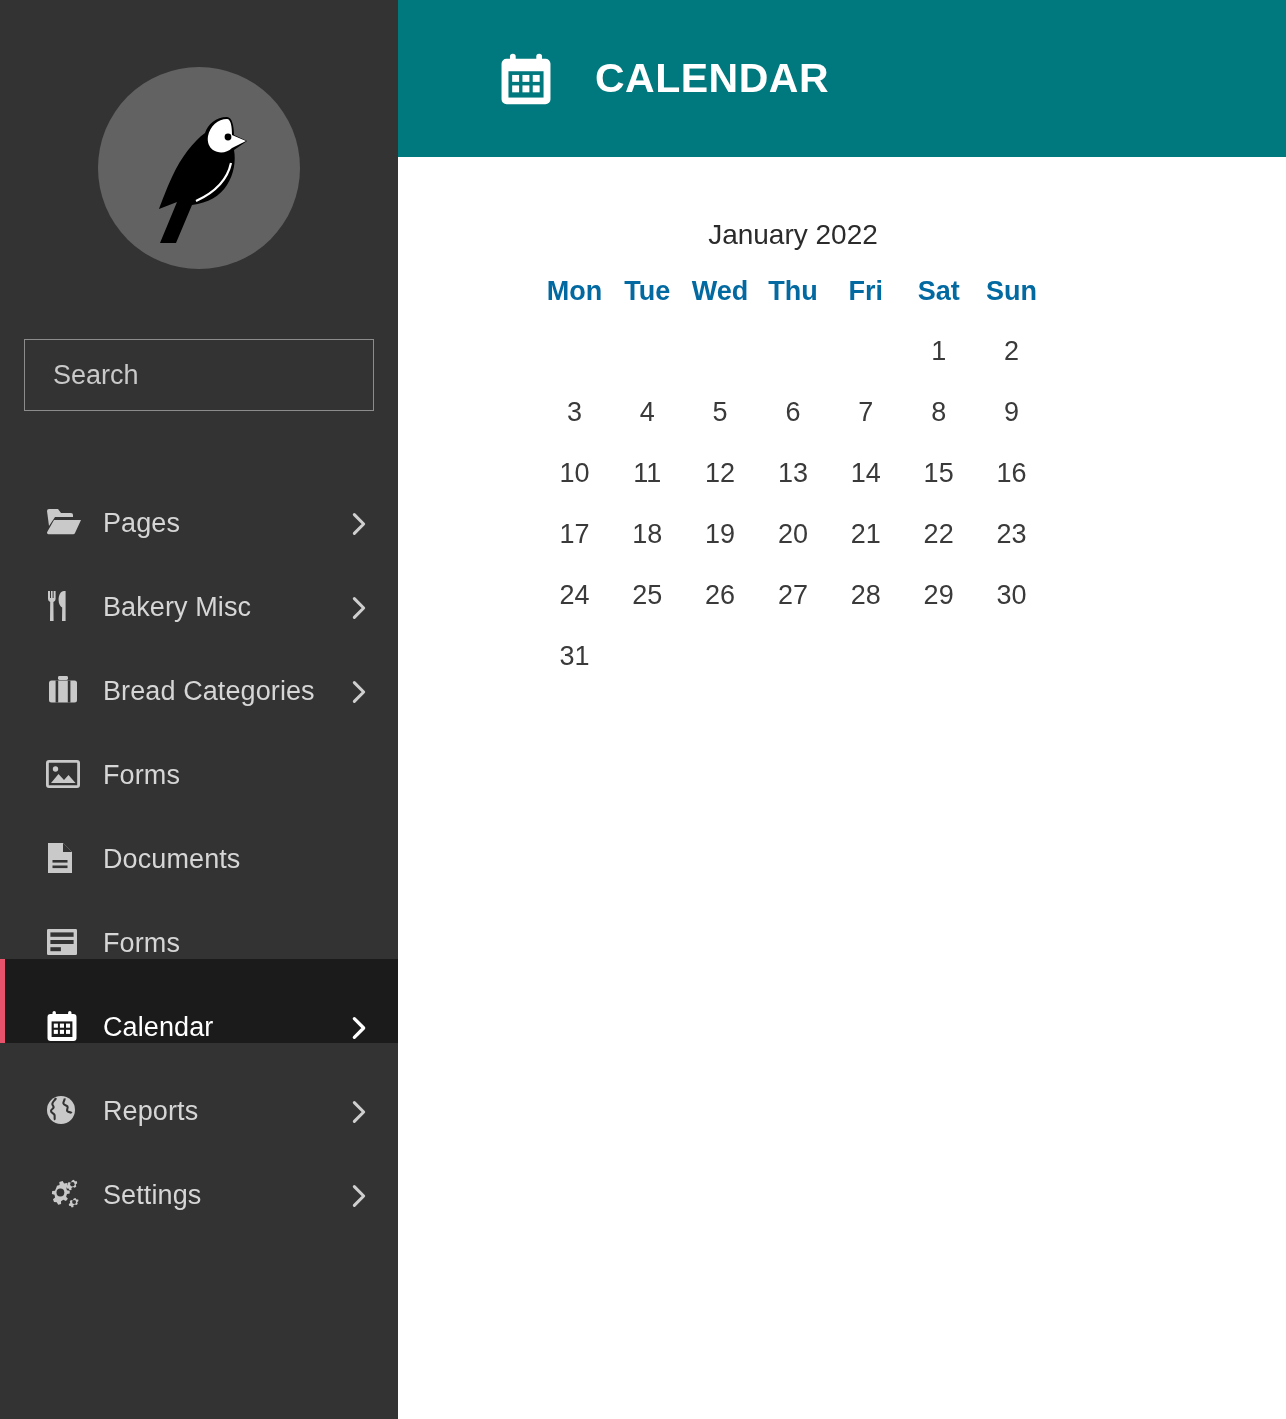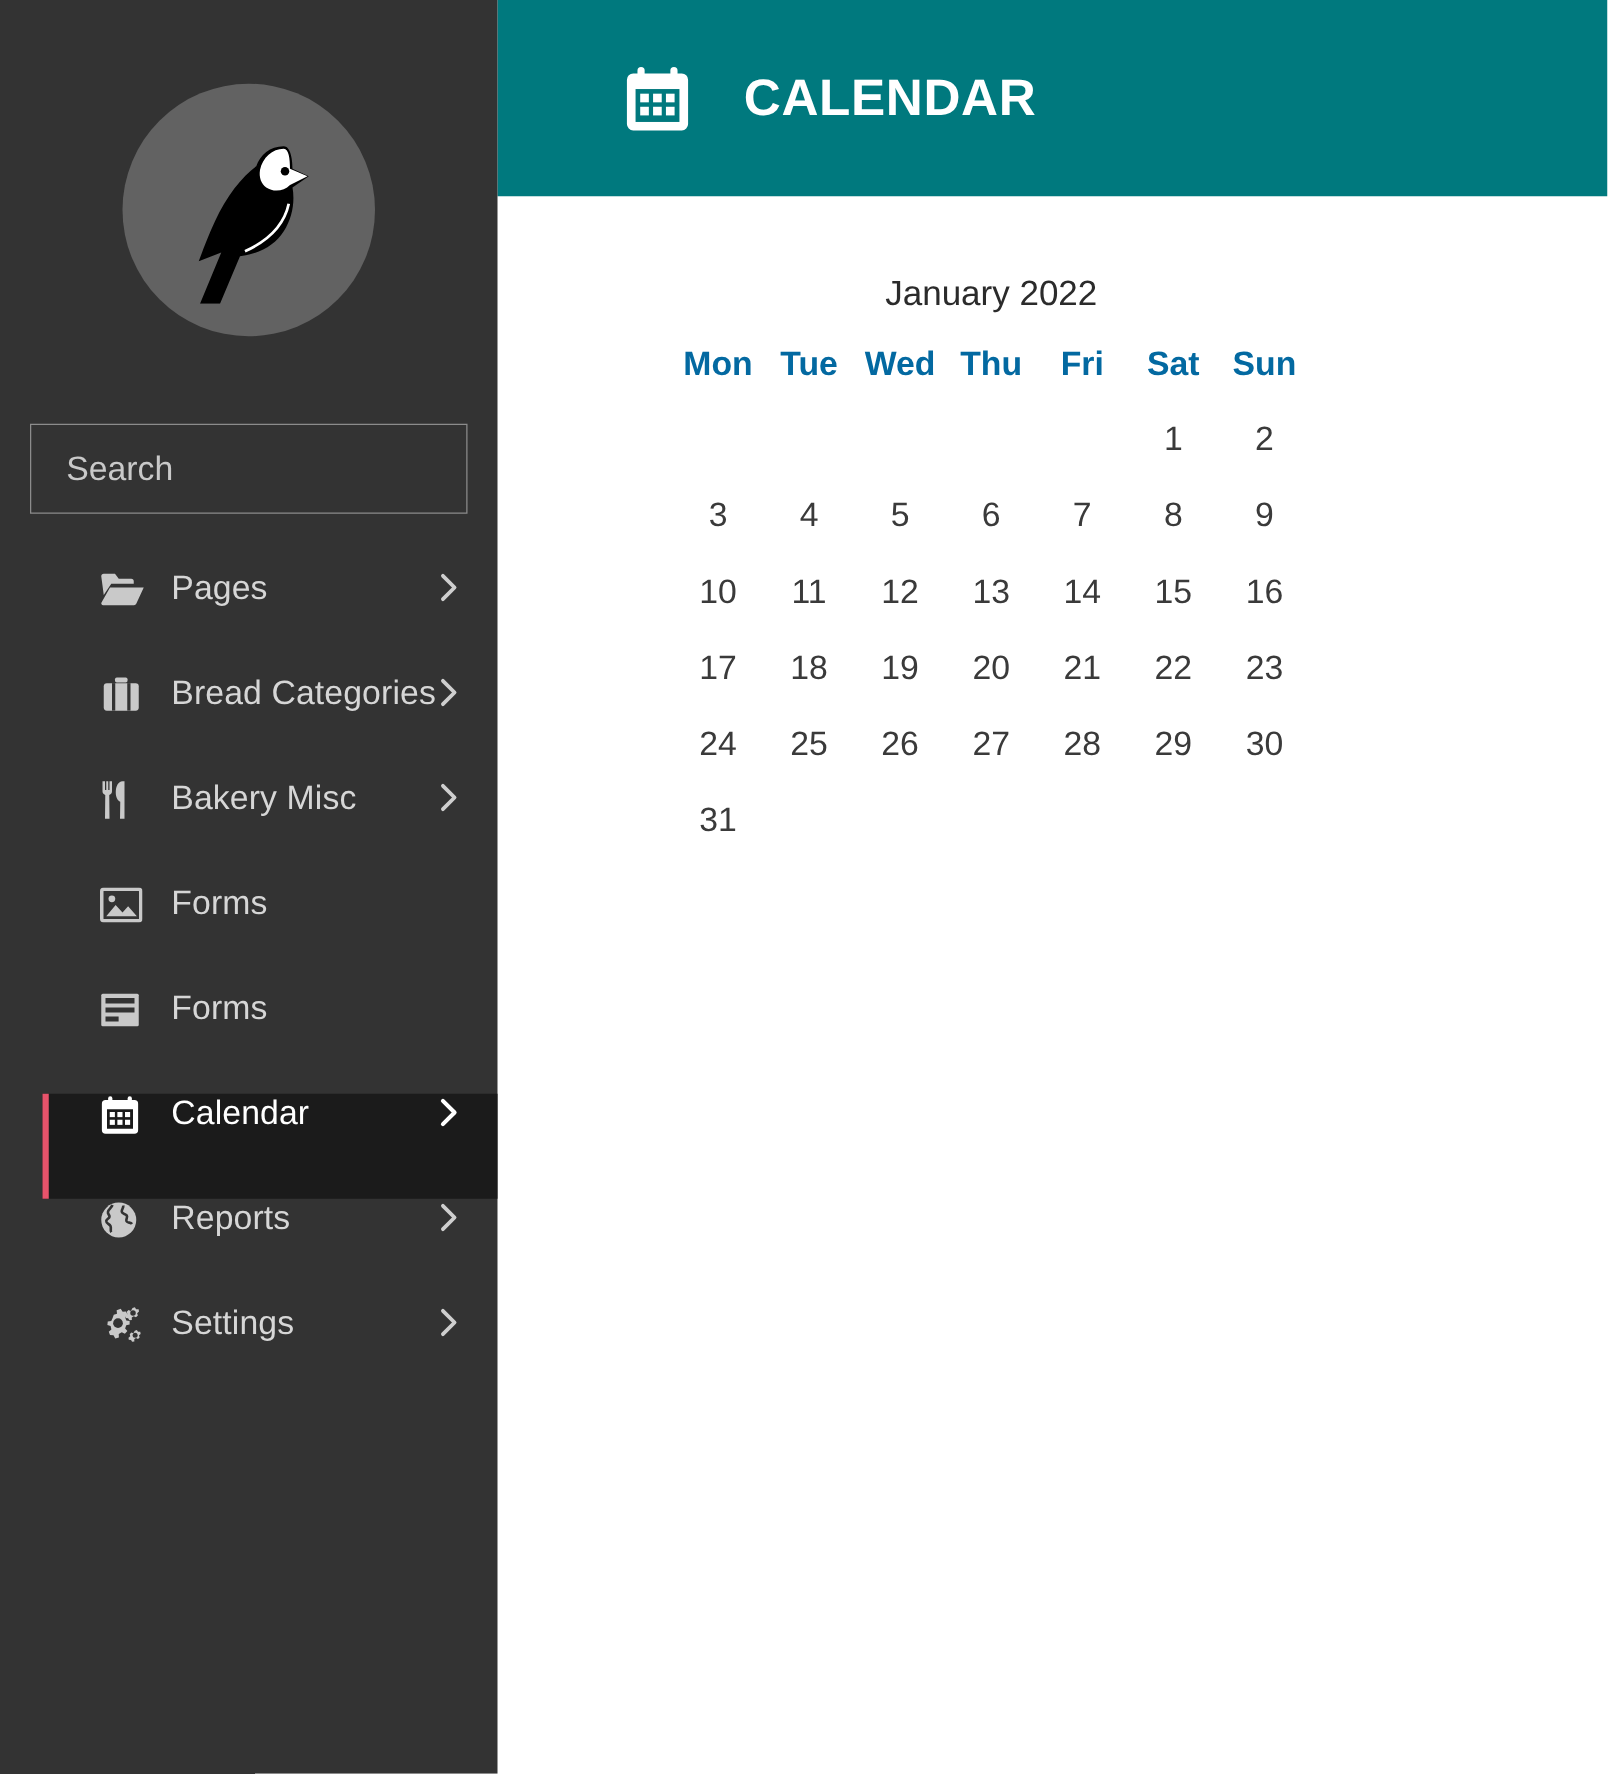--- a/index.html
+++ b/index.html
@@ -43,25 +43,24 @@
     font-family:"Liberation Sans", sans-serif;
   }
   .search-box input::placeholder { color:#c9c9c9; opacity:1; }
   .search-icon { width:32px; height:32px; flex:0 0 32px; color:#ffffff; }
   .search-icon svg { display:block; }
 
   
   .nav { margin-top:44px; }
   .nav-item {
     position:relative;
-    display:flex; align-items:flex-start;
+    display:flex; align-items:flex-end;
     height:84px;
     padding-left:46px; padding-right:28px;
     cursor:pointer;
-    margin-left:34px;
   }
   .nav-item .nav-icon {
     width:36px; height:34px; flex:0 0 36px;
     display:flex; align-items:center; justify-content:flex-start;
     color:#c9c9c9;
   }
   .nav-item .nav-icon svg { display:block; }
   .nav-item .nav-label {
     margin-left:21px;
     font-size:27px;
@@ -190,61 +189,72 @@
         <span class="nav-label">Pages</span>
         <span class="nav-arrow">
           <svg viewBox="0 0 12 20" width="14" height="24" fill="none" stroke="currentColor" stroke-width="2.6" stroke-linecap="round" stroke-linejoin="round">
               <polyline points="2,2 10,10 2,18"></polyline>
             </svg>
         </span>
       </div>
 
       <div class="nav-item">
         <span class="nav-icon">
+          <svg viewBox="0 0 30 32" width="30" height="32" fill="currentColor">
+            <path d="M2 1 v8 a3 3 0 0 0 2.2 2.9 L4 31 h3.6 l-0.2 -19.1 A3 3 0 0 0 9.6 9 V1 H7.6 v7 H6.6 V1 H5 v7 H4 V1 Z"></path>
+            <path d="M18 1 c-3.4 0 -5.4 4 -5.4 9 c0 3.8 1.6 6.6 3.6 7.4 L16 31 h3.6 V1 Z"></path>
+          </svg>
+        </span>
+        <span class="nav-label">Bakery Misc</span>
+        <span class="nav-arrow">
+          <svg viewBox="0 0 12 20" width="14" height="24" fill="none" stroke="currentColor" stroke-width="2.6" stroke-linecap="round" stroke-linejoin="round">
+              <polyline points="2,2 10,10 2,18"></polyline>
+            </svg>
+        </span>
+      </div>
+
+      <div class="nav-item">
+        <span class="nav-icon">
           <svg viewBox="0 0 34 30" width="34" height="30" fill="currentColor">
             <rect x="12" y="1" width="10" height="4" rx="1.4"></rect>
             <rect x="3" y="5.5" width="28" height="22" rx="2.5"></rect>
             <rect x="9.6" y="5.5" width="2.6" height="22" fill="#333333"></rect>
             <rect x="21.8" y="5.5" width="2.6" height="22" fill="#333333"></rect>
           </svg>
         </span>
         <span class="nav-label">Bread Categories</span>
         <span class="nav-arrow">
           <svg viewBox="0 0 12 20" width="14" height="24" fill="none" stroke="currentColor" stroke-width="2.6" stroke-linecap="round" stroke-linejoin="round">
               <polyline points="2,2 10,10 2,18"></polyline>
             </svg>
         </span>
       </div>
 
       <div class="nav-item">
         <span class="nav-icon">
-          <svg viewBox="0 0 30 32" width="30" height="32" fill="currentColor">
-            <path d="M2 1 v8 a3 3 0 0 0 2.2 2.9 L4 31 h3.6 l-0.2 -19.1 A3 3 0 0 0 9.6 9 V1 H7.6 v7 H6.6 V1 H5 v7 H4 V1 Z"></path>
-            <path d="M18 1 c-3.4 0 -5.4 4 -5.4 9 c0 3.8 1.6 6.6 3.6 7.4 L16 31 h3.6 V1 Z"></path>
-          </svg>
-        </span>
-        <span class="nav-label">Bakery Misc</span>
-        <span class="nav-arrow">
-          <svg viewBox="0 0 12 20" width="14" height="24" fill="none" stroke="currentColor" stroke-width="2.6" stroke-linecap="round" stroke-linejoin="round">
-              <polyline points="2,2 10,10 2,18"></polyline>
-            </svg>
-        </span>
-      </div>
-
-      <div class="nav-item">
-        <span class="nav-icon">
           <svg viewBox="0 0 34 28" width="34" height="28" fill="none">
             <rect x="1.4" y="1.4" width="31.2" height="25.2" rx="1.6" stroke="currentColor" stroke-width="2.8"></rect>
             <circle cx="9.5" cy="9" r="2.7" fill="currentColor"></circle>
             <path d="M5 23 l7.5 -9 l5.5 6 l4.5 -5 l7 8 Z" fill="currentColor"></path>
           </svg>
         </span>
         <span class="nav-label">Forms</span>
       </div>
 
+      <div class="nav-item">
+        <span class="nav-icon">
+          <svg viewBox="0 0 28 32" width="28" height="32" fill="currentColor">
+            <path d="M2 1 h15 l9 9 v21 H2 Z"></path>
+            <path d="M17 1 l9 9 h-9 Z" fill="#333333"></path>
+            <rect x="6.5" y="18" width="15" height="2.6" fill="#333333"></rect>
+            <rect x="6.5" y="23.5" width="15" height="2.6" fill="#333333"></rect>
+          </svg>
+        </span>
+        <span class="nav-label">Documents</span>
+      </div>
 
 
       <div class="nav-item">
         <span class="nav-icon">
           <svg viewBox="0 0 32 28" width="32" height="28" fill="currentColor">
             <rect x="1" y="1" width="30" height="26" rx="1.2"></rect>
             <rect x="4.4" y="4.4" width="23.2" height="4.4" fill="#333333"></rect>
             <rect x="4.4" y="12" width="23.2" height="4" fill="#333333"></rect>
             <rect x="4.4" y="19.2" width="10.5" height="4" fill="#333333"></rect>
           </svg>

